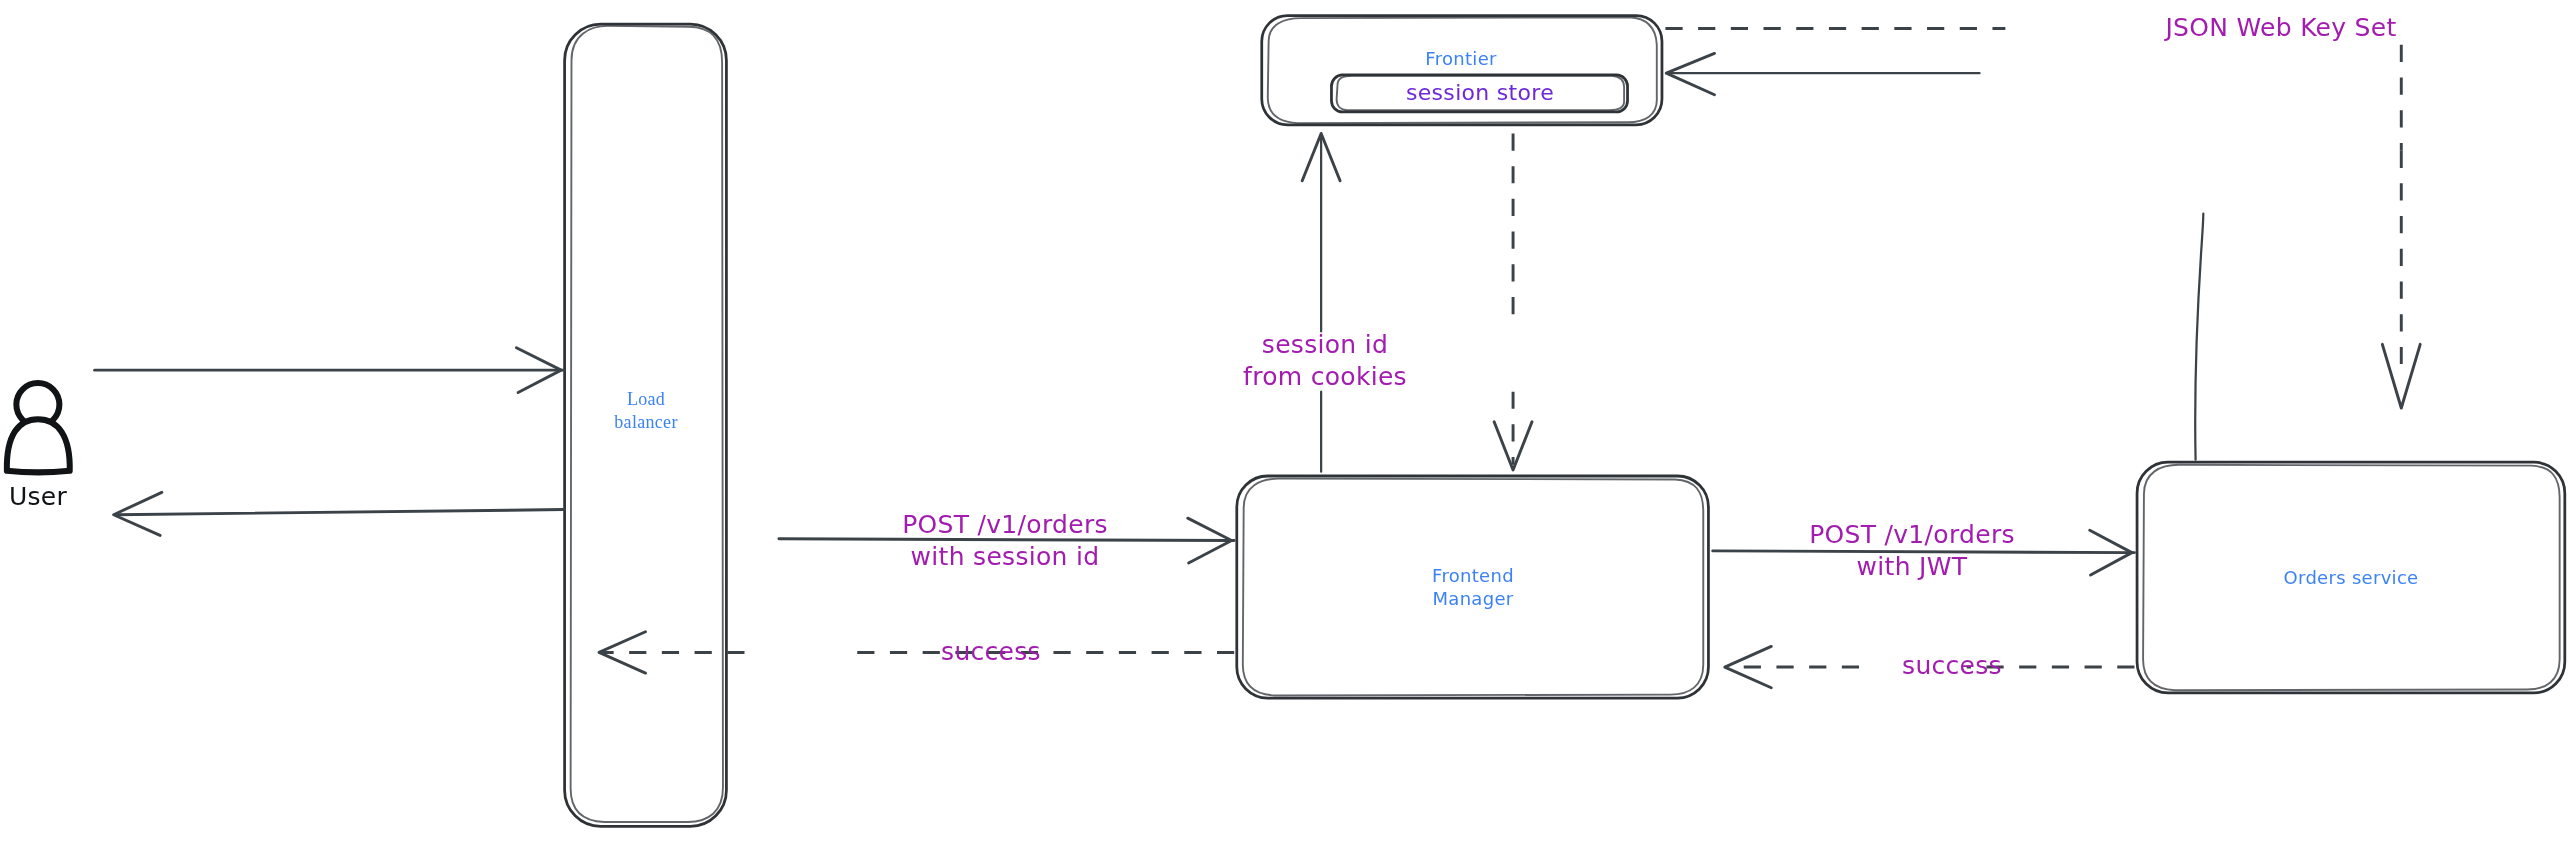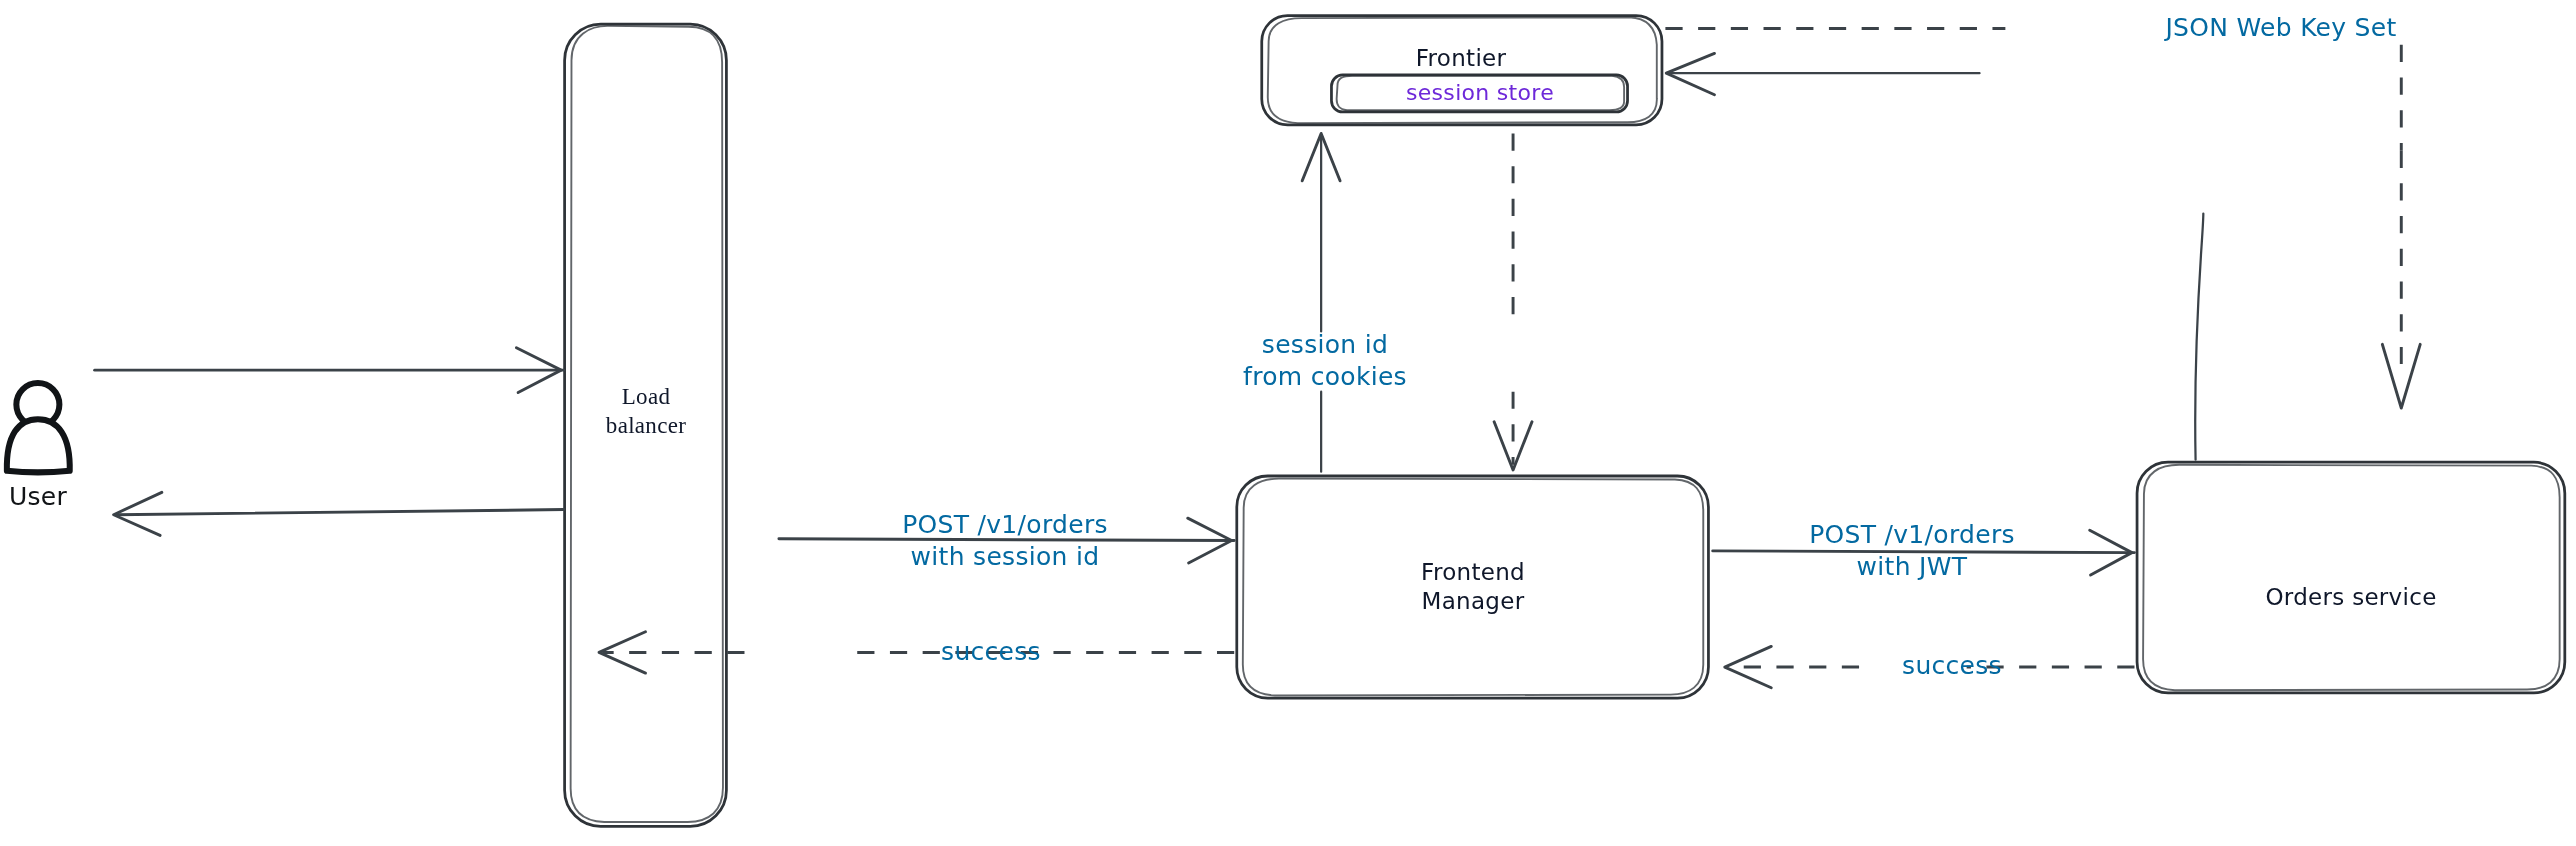--- a/index.html
+++ b/index.html
@@ -93,26 +93,26 @@
     font-family: "DejaVu Sans", sans-serif;
     font-size: 26px;
     line-height: 1.28;
     letter-spacing: 0.3px;
     text-align: center;
     white-space: pre-line;
     transform: translate(-50%, -50%);
     pointer-events: none;
   }
   .label.node-label {
-    font-size: 23px;
-    color: #0f172a;
+    font-size: 18px;
+    color: #3b82f6;
   }
   .label.edge-label {
     font-size: 25px;
-    color: #0369a1;
+    color: #a21caf;
   }
   .label.actor-label {
     font-size: 25px;
     color: #111417;
     font-weight: 500;
   }
   .label.inner-label {
     font-size: 22px;
     color: #6d28d9;
   }
@@ -222,21 +222,21 @@
   <div class="label node-label" style="left:646px; top:411px;font-family:Liberation Serif, serif;">Load
 balancer</div>
 
   <div class="label node-label" style="left:1461px; top:59px;">Frontier</div>
 
   <div class="label inner-label" style="left:1480px; top:93px;">session store</div>
 
   <div class="label node-label" style="left:1473px; top:587px;">Frontend
 Manager</div>
 
-  <div class="label node-label" style="left:2351px; top:578px;margin-top:20px;">Orders service</div>
+  <div class="label node-label" style="left:2351px; top:578px;">Orders service</div>
 
 
   <div class="label edge-label" style="left:1005px; top:541px;">POST /v1/orders
 with session id</div>
 
   <div class="label edge-label" style="left:991px; top:652px;">success</div>
 
   <div class="label edge-label" style="left:1912px; top:551px;">POST /v1/orders
 with JWT</div>
 

